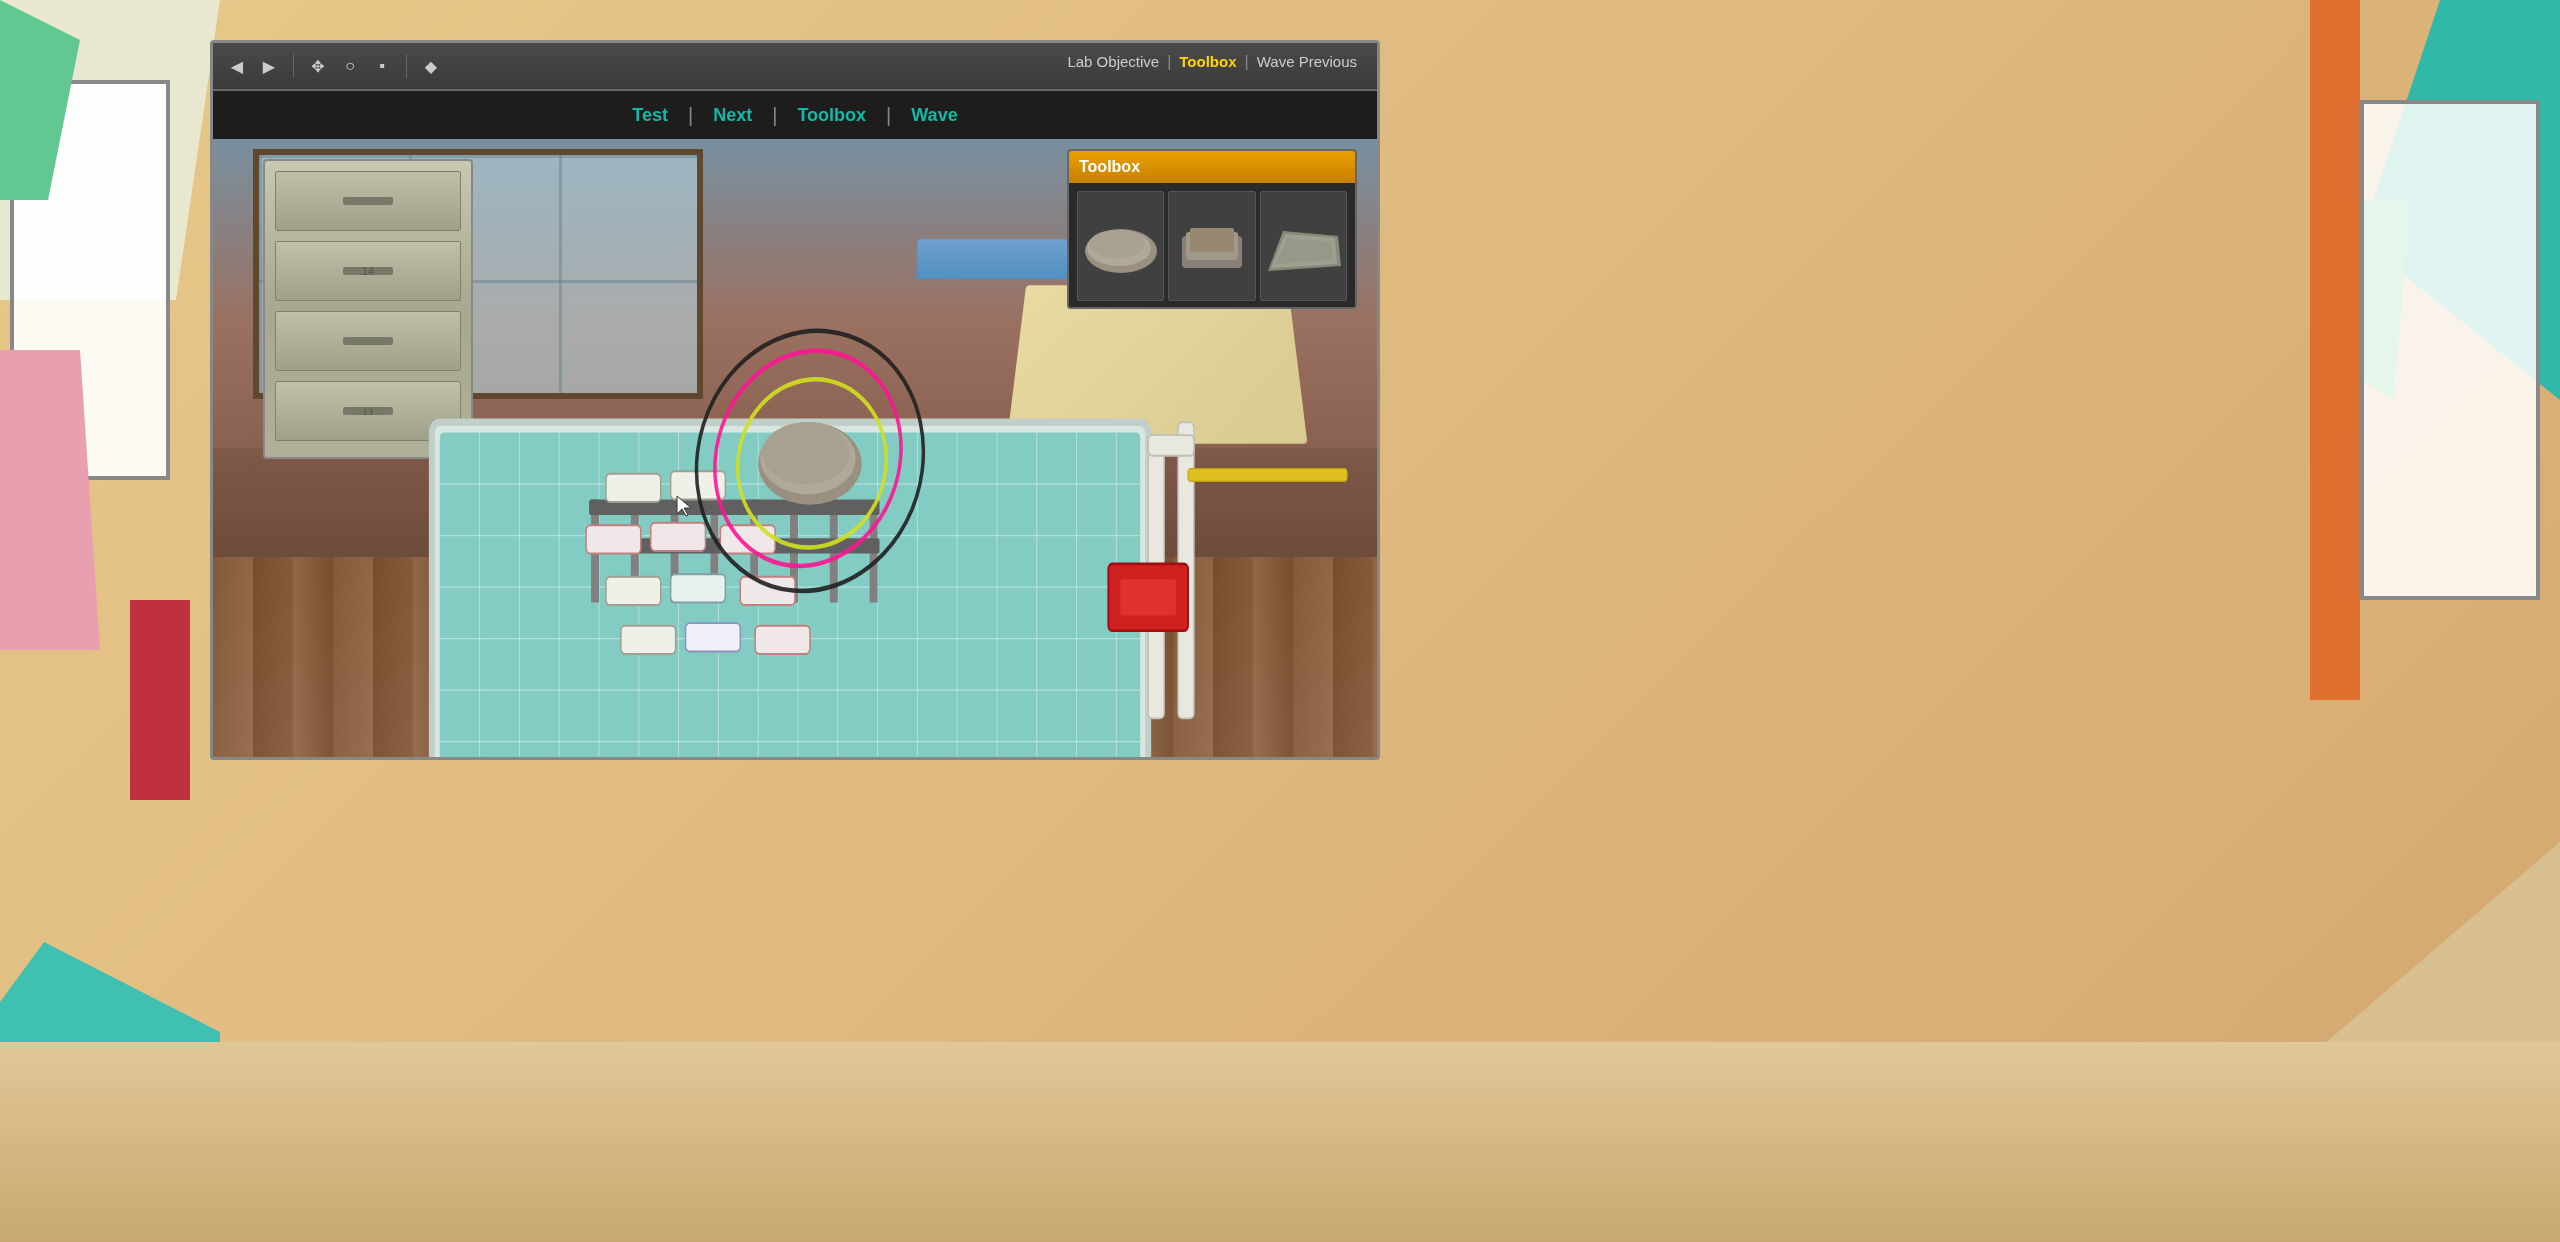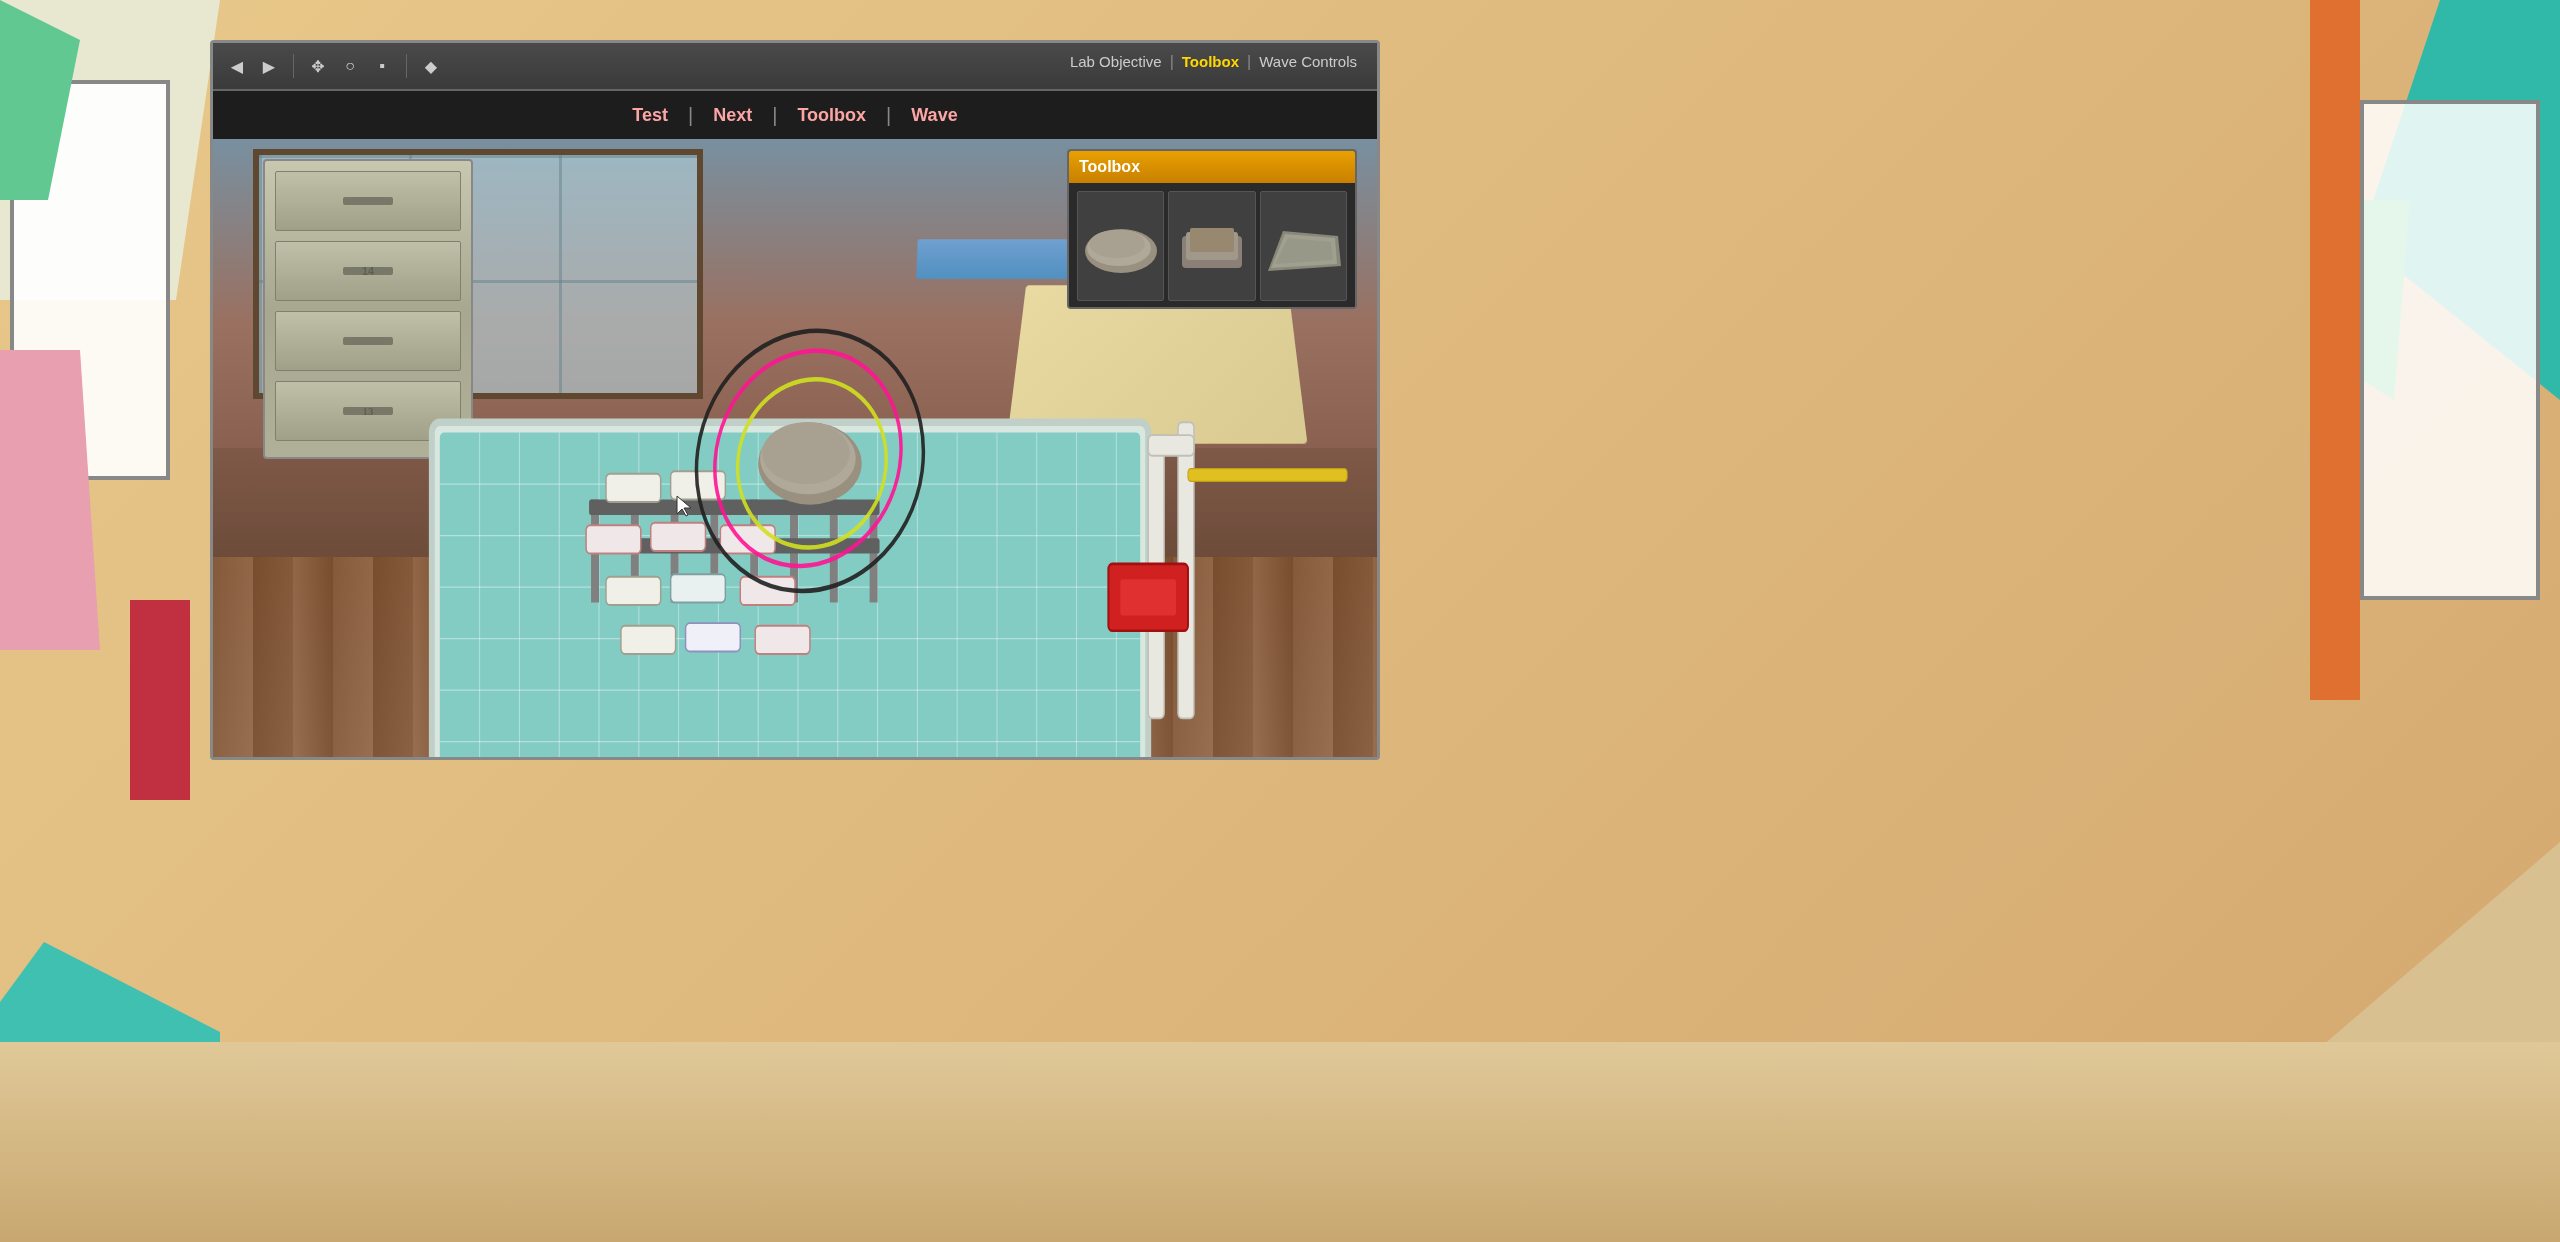--- a/index.html
+++ b/index.html
@@ -149,21 +149,21 @@
       top: 48px; left: 0; right: 0;
       height: 48px;
       background: rgba(30,30,30,0.9);
       display: flex;
       align-items: center;
       justify-content: center;
       gap: 0;
     }
     .nav-btn {
       padding: 6px 20px;
-      color: #fca5a5;
+      color: #14b8a6;
       font-size: 18px;
       font-weight: bold;
       cursor: pointer;
       border: none;
       background: none;
     }
     .nav-separator {
       color: #888;
       font-size: 20px;
     }
@@ -394,21 +394,21 @@
     <div class="toolbar-icon">○</div>
     <div class="toolbar-icon">▪</div>
     <div class="toolbar-separator"></div>
     <div class="toolbar-icon">◆</div>
 
     <div class="sim-nav-links">
       <span class="nav-link">Lab Objective</span>
       <span class="nav-link-sep">|</span>
       <span class="nav-link active">Toolbox</span>
       <span class="nav-link-sep">|</span>
-      <span class="nav-link">Wave Controls</span>
+      <span class="nav-link">Wave Previous</span>
     </div>
   </div>
 
   <div class="sim-nav">
     <button class="nav-btn">Test</button>
     <span class="nav-separator">|</span>
     <button class="nav-btn">Next</button>
     <span class="nav-separator">|</span>
     <button class="nav-btn">Toolbox</button>
     <span class="nav-separator">|</span>

